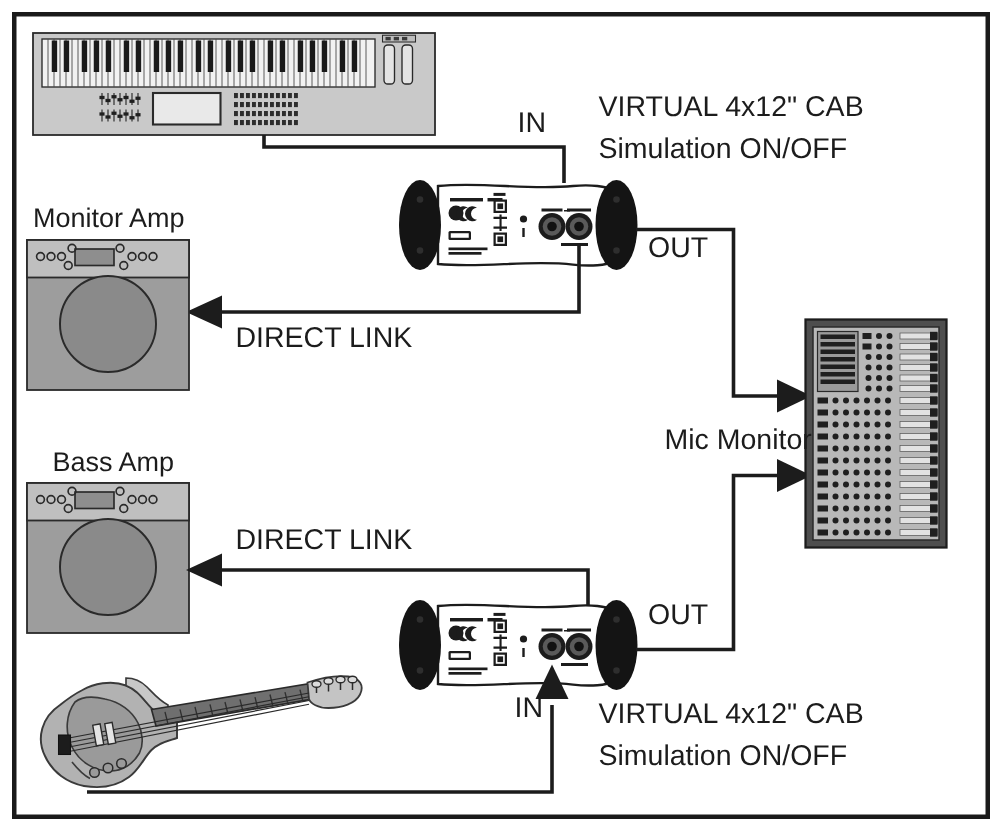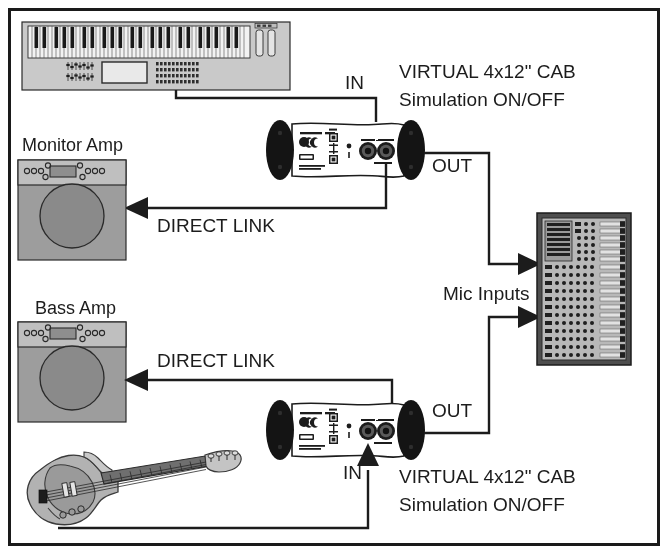--- a/index.html
+++ b/index.html
@@ -660,21 +660,21 @@
 
   <div class="lbl lbl-lg" style="left:345px;top:72px;">IN</div>
 
   <div class="lbl lbl-lg" style="left:399px;top:61px;">VIRTUAL 4x12" CAB</div>
   <div class="lbl lbl-lg" style="left:399px;top:89px;">Simulation ON/OFF</div>
 
   <div class="lbl lbl-lg" style="left:432px;top:155px;">OUT</div>
 
   <div class="lbl lbl-lg" style="left:157px;top:215px;">DIRECT LINK</div>
 
-  <div class="lbl lbl-lg" style="left:443px;top:283px;">Mic Inputs</div>
+  <div class="lbl lbl-lg" style="left:443px;top:283px;">Mic Monitor</div>
 
   <div class="lbl lbl-lg" style="left:157px;top:350px;">DIRECT LINK</div>
 
   <div class="lbl lbl-lg" style="left:343px;top:462px;">IN</div>
 
   <div class="lbl lbl-lg" style="left:432px;top:400px;">OUT</div>
 
   <div class="lbl lbl-lg" style="left:399px;top:466px;">VIRTUAL 4x12" CAB</div>
   <div class="lbl lbl-lg" style="left:399px;top:494px;">Simulation ON/OFF</div>
 </div>

